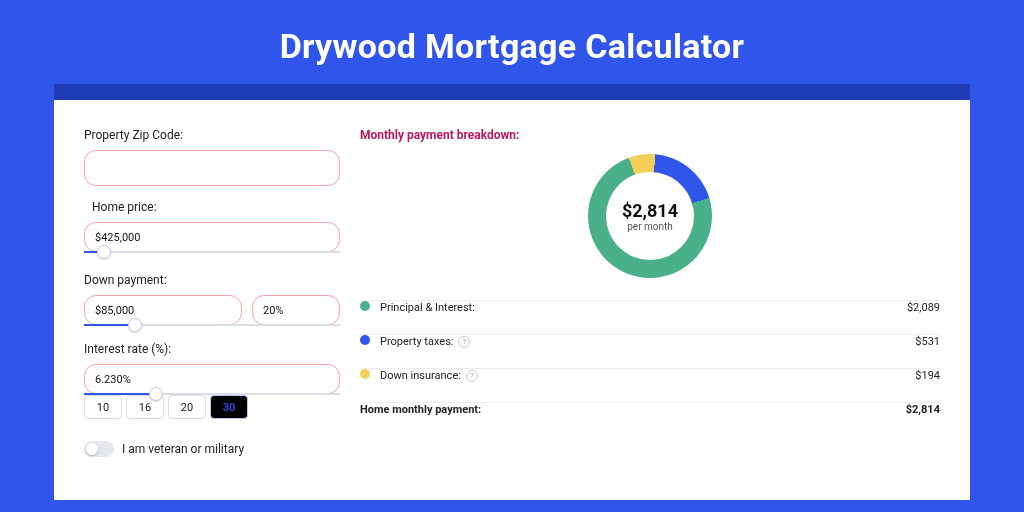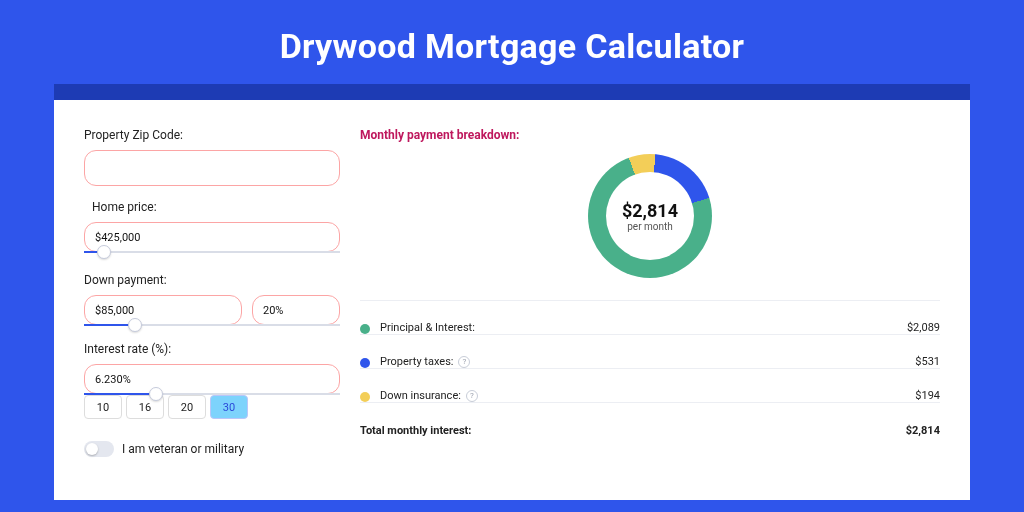--- a/index.html
+++ b/index.html
@@ -18,33 +18,33 @@
   .inp{width:100%;height:30px;border:1px solid #fca5a5;border-radius:12px;background:#fff;font-size:11px;padding:0 10px;color:#111}
   .inp-zip{height:36px}
   .slider-track{position:relative;height:2px;background:#d9dde7;margin-top:-1px}
   .slider-fill{position:absolute;left:0;top:0;height:100%;background:#2f55eb}
   .slider-thumb{position:absolute;top:50%;transform:translate(-50%,-50%);width:14px;height:14px;border-radius:50%;background:#fff;border:1px solid #c6cbdc;box-shadow:0 1px 2px rgba(0,0,0,.15)}
   .dp-row{display:flex;gap:10px}
   .dp-row .inp:first-child{flex:1}
   .dp-row .inp:last-child{width:88px}
   .term-row{display:flex;gap:4px}
   .term-btn{height:24px;width:38px;border:1px solid #ddd;border-radius:4px;background:#fff;font-size:11px;color:#222;display:flex;align-items:center;justify-content:center;cursor:pointer}
-  .term-btn.active{background:#7dd3fc;border-color:#b9c6f9;color:#2b49d9;font-weight:400}
+  .term-btn.active{background:#000000;border-color:#b9c6f9;color:#2b49d9;font-weight:700}
   .vet-row{display:flex;align-items:center;gap:8px;margin-top:22px}
   .toggle{width:30px;height:16px;border-radius:16px;background:#e4e7ef;position:relative}
   .toggle::after{content:"";position:absolute;left:2px;top:2px;width:12px;height:12px;border-radius:50%;background:#fff;box-shadow:0 1px 2px rgba(0,0,0,.25)}
   .sect-title{font-size:12px;font-weight:700;color:#be185d;margin-bottom:4px}
   .chart-wrap{height:140px;display:flex;align-items:center;justify-content:center;position:relative;margin-bottom:14px}
   .donut{width:124px;height:124px;border-radius:50%;position:relative;background:conic-gradient(from 340deg,#f3ce58 0 25deg,#2f55eb 25deg 93deg,#49b08a 93deg 360deg)}
   .donut::after{content:"";position:absolute;inset:18px;border-radius:50%;background:#fff}
   .donut-center{position:absolute;left:50%;top:50%;transform:translate(-50%,-50%);text-align:center;z-index:2}
   .donut-val{font-size:18px;font-weight:700;color:#111}
   .donut-unit{font-size:10px;color:#555}
   .legend{border-top:1px solid #eceef3}
-  .legend-row{display:flex;align-items:flex-end;height:34px;border-bottom:1px solid #eceef3;font-size:11px;color:#222}
+  .legend-row{display:flex;align-items:flex-start;height:34px;border-bottom:1px solid #eceef3;font-size:11px;color:#222}
   .legend-row.total{font-weight:700;border-bottom:none}
   .bullet{width:10px;height:10px;border-radius:50%;margin-right:10px;flex:none}
   .b-green{background:#49b08a}.b-blue{background:#2f55eb}.b-yellow{background:#f3ce58}
   .legend-name{flex:1;display:flex;align-items:center;gap:5px}
   .hint{width:12px;height:12px;border-radius:50%;border:1px solid #c8cdd8;display:inline-flex;align-items:center;justify-content:center;font-size:8px;color:#9aa0ad}
   .amort{margin-top:18px}
   .amort-title{font-size:12px;font-weight:700;color:#111;margin-bottom:10px}
   .amort-text{font-size:10.5px;color:#333;line-height:1.5}
 </style>
 </head>
@@ -126,21 +126,21 @@
       </div>
       <div class="legend-row">
         <span class="bullet b-yellow"></span>
         <span class="legend-name">
           <span>Down insurance:</span>
           <span class="hint">?</span>
         </span>
         <span>$194</span>
       </div>
       <div class="legend-row total">
-        <span class="legend-name">Total monthly interest:</span>
+        <span class="legend-name">Home monthly payment:</span>
         <span>$2,814</span>
       </div>
     </div>
 
 
   </div>
 
 </div>
 
 </body></html>

